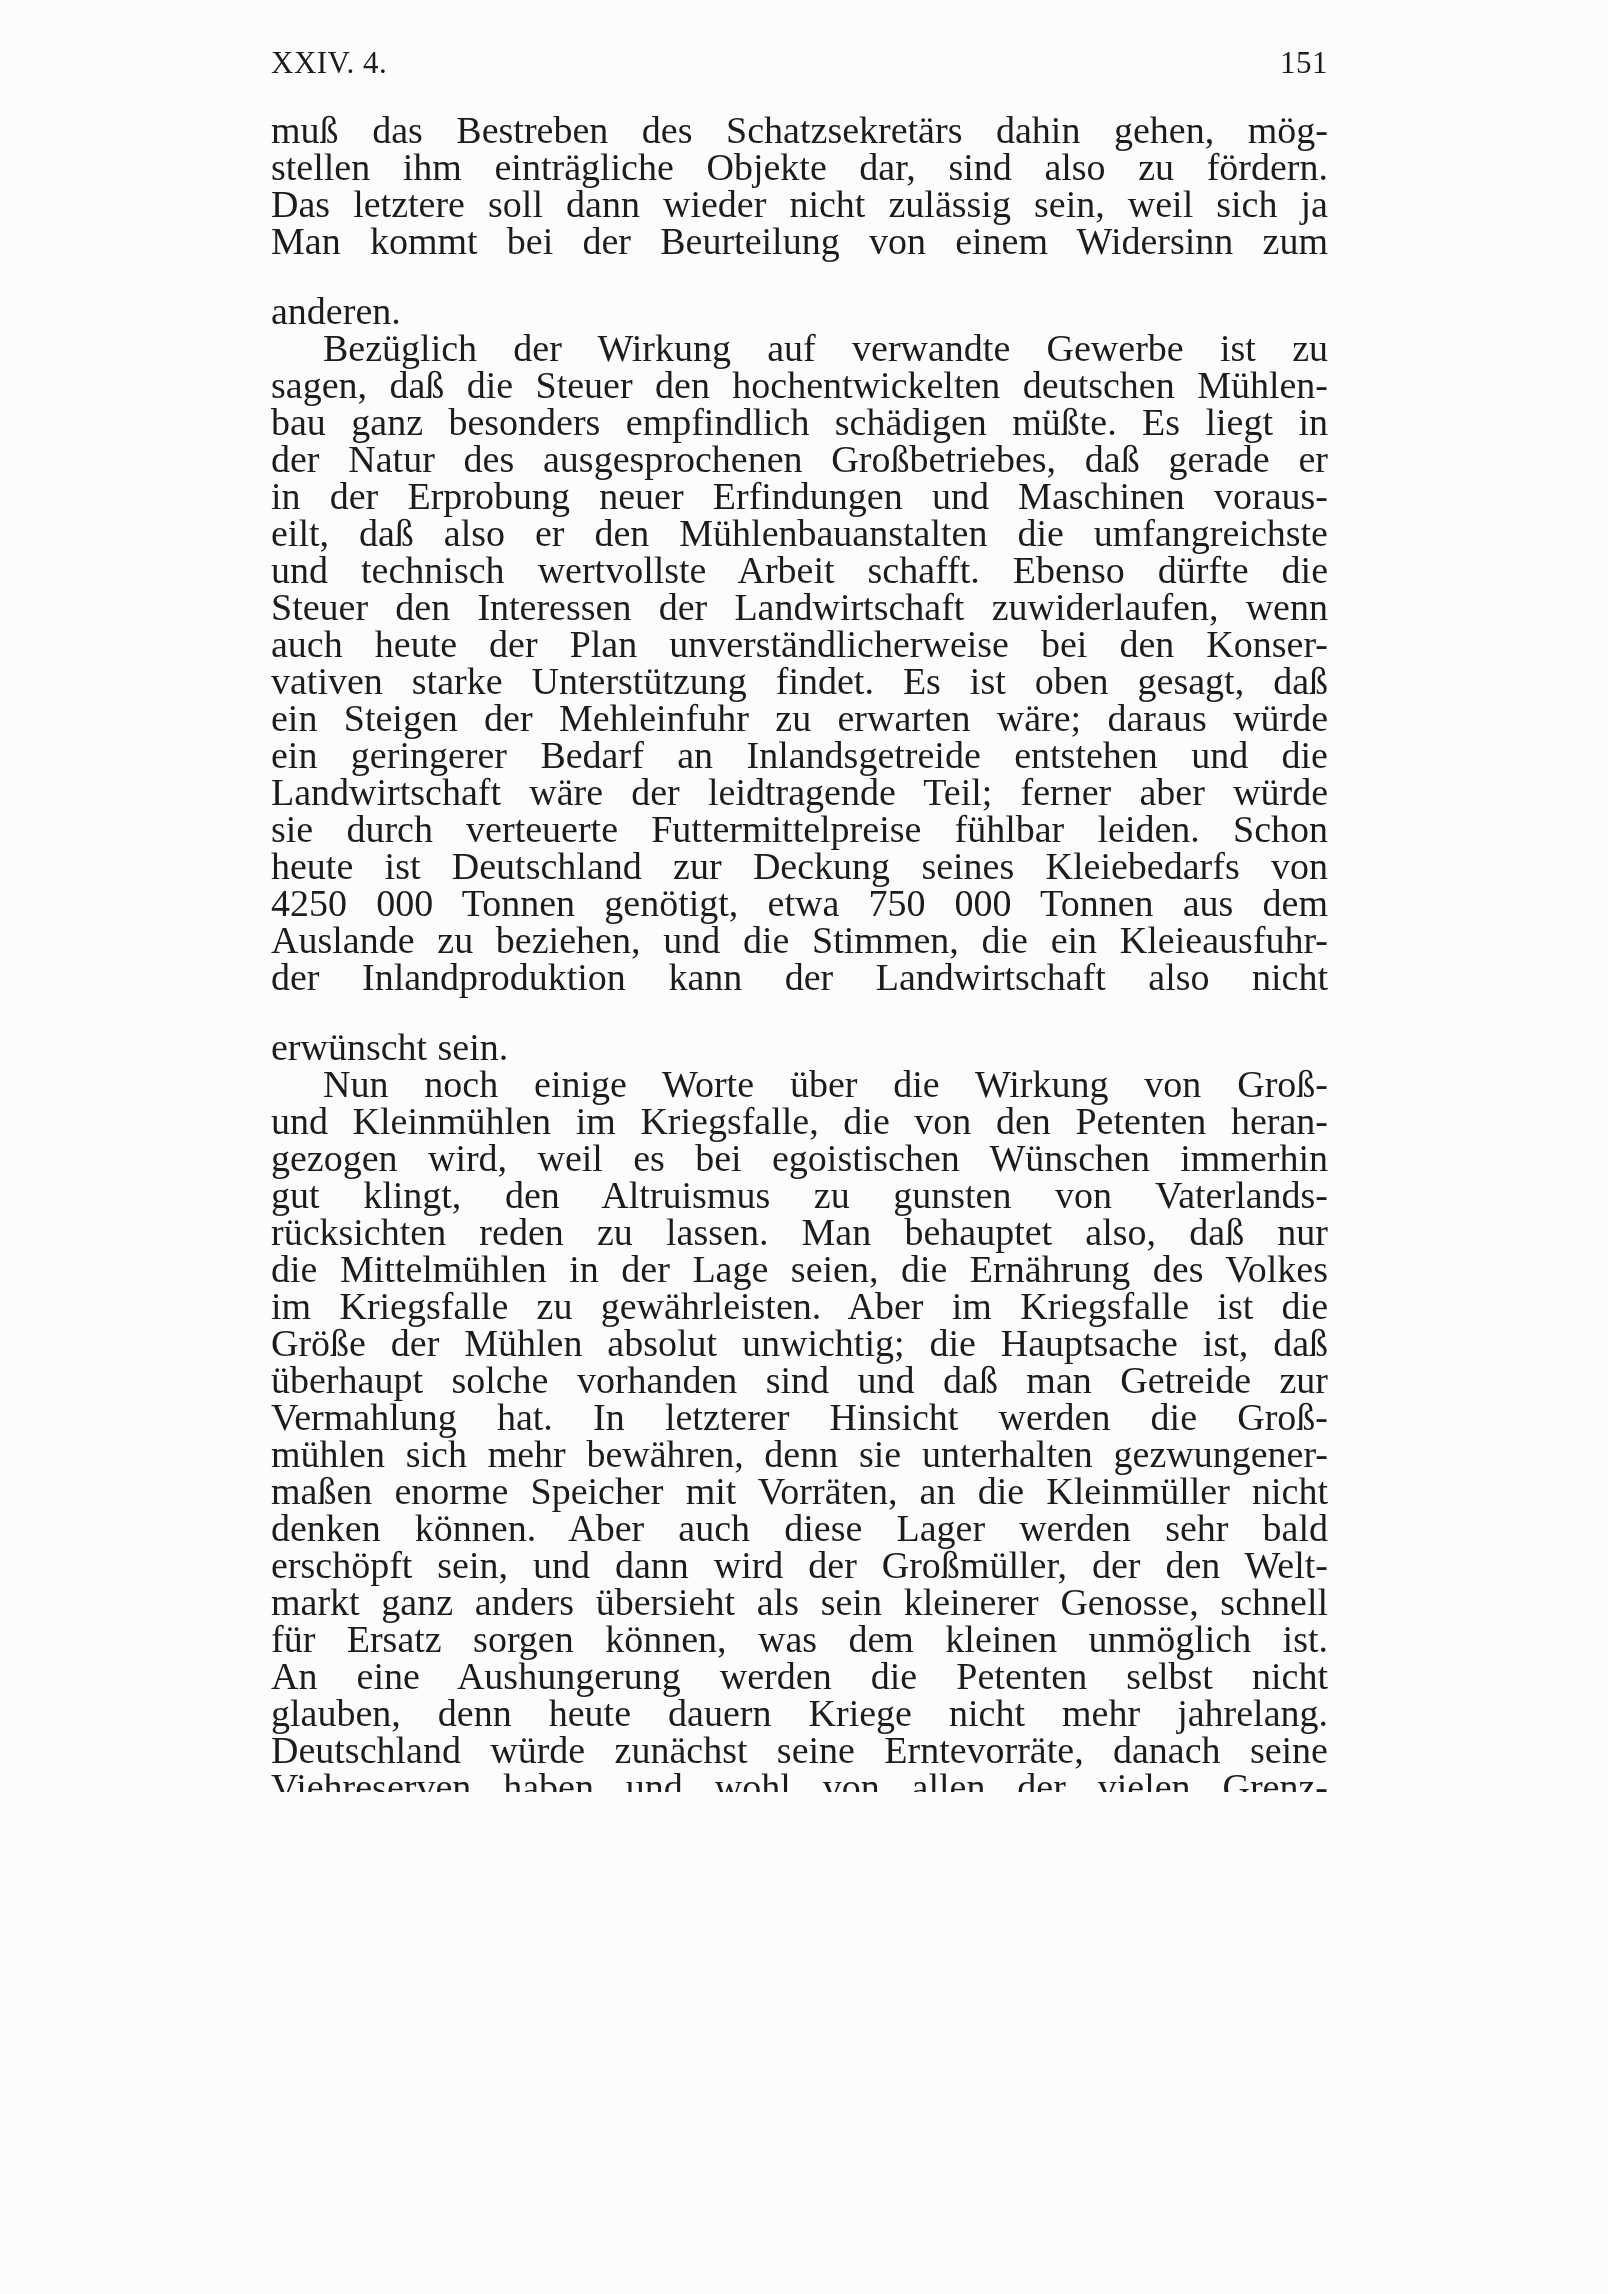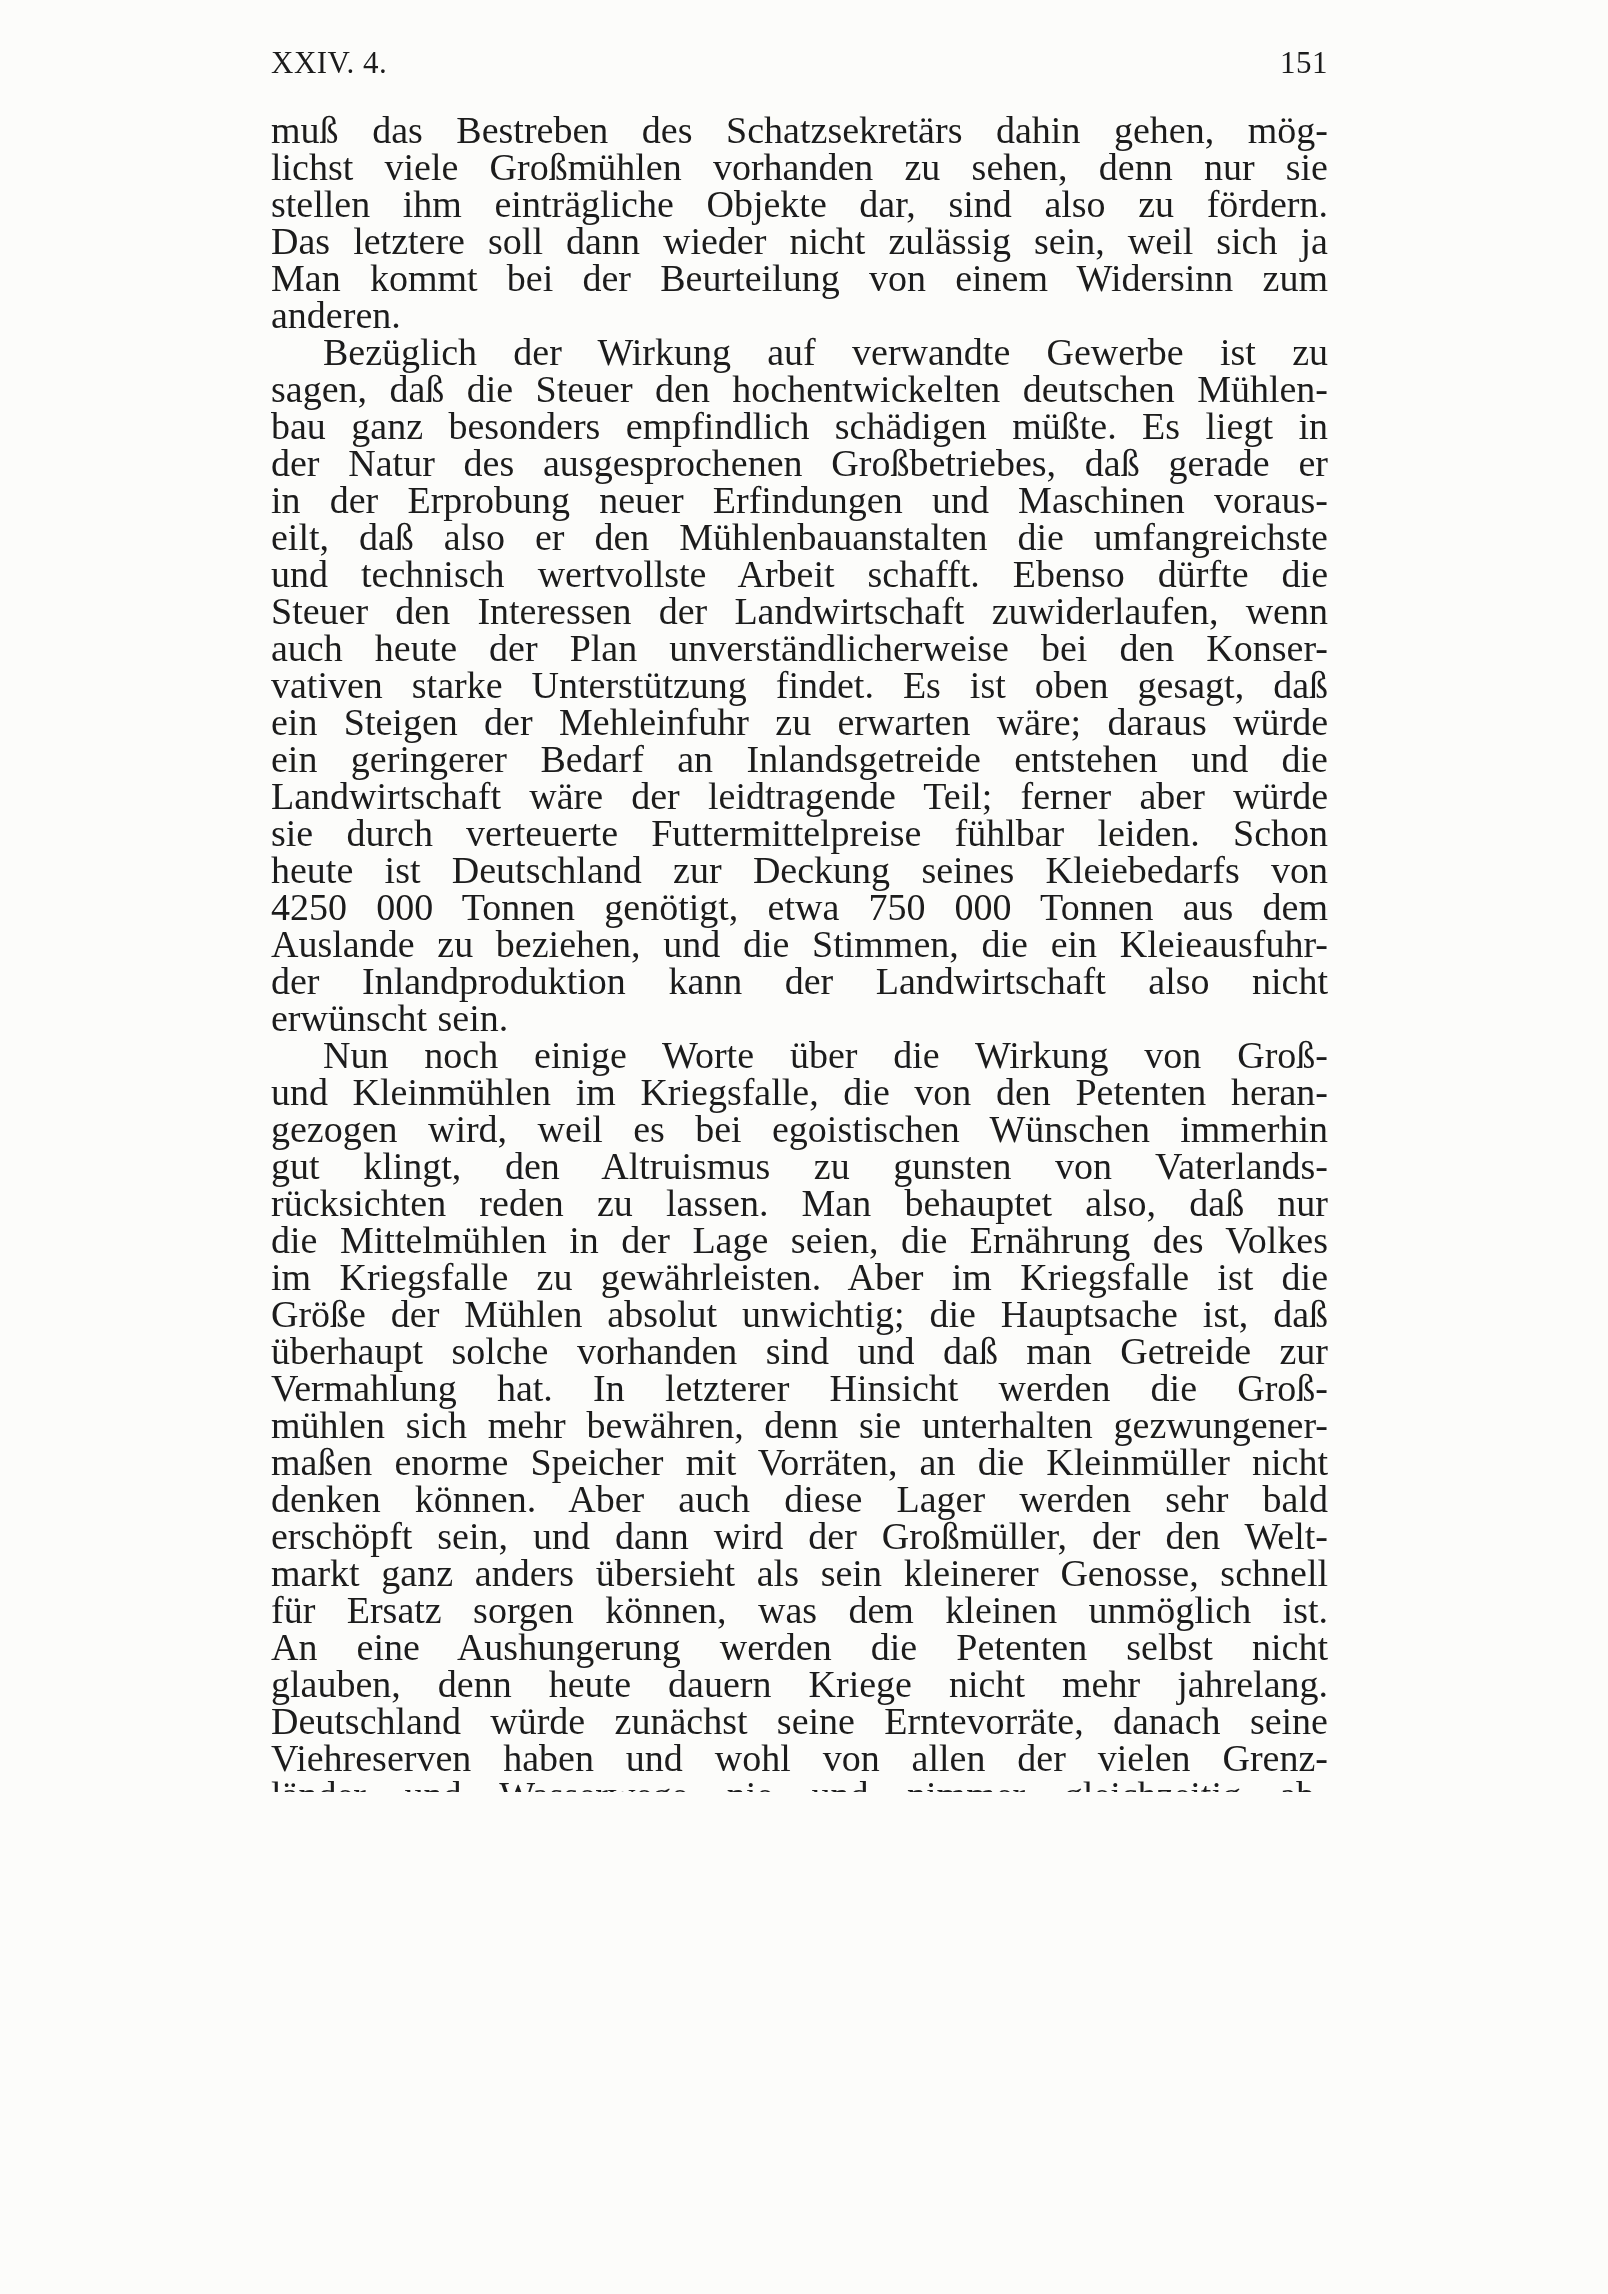--- a/index.html
+++ b/index.html
@@ -43,35 +43,34 @@
 
   .paragraph{ margin:0; padding:0; }
 
   .line{
     line-height:37px;
     text-align:justify;
     text-align-last:justify;
     word-spacing:0.9px;
   }
   .line.indent{ text-indent:52px; }
-  .line.last{ text-align-last:left; }
+  .line.last{ text-align-last:left;margin-top:33px; }
 </style>
 </head>
 <body>
 
 <div class="page">
   <header class="page-header">
     <span>XXIV. 4.</span>
     <span>151</span>
   </header>
 
   <main class="text-block" id="text-block">
       <div class="paragraph">
         <div class="line">muß das Bestreben des Schatzsekretärs dahin gehen, mög-</div>
-        <div class="line">lichst viele Großmühlen vorhanden zu sehen, denn nur sie</div>
         <div class="line">stellen ihm einträgliche Objekte dar, sind also zu fördern.</div>
         <div class="line">Das letztere soll dann wieder nicht zulässig sein, weil sich ja</div>
         <div class="line">Man kommt bei der Beurteilung von einem Widersinn zum</div>
         <div class="line last">anderen.</div>
       </div>
       <div class="paragraph">
         <div class="line indent">Bezüglich der Wirkung auf verwandte Gewerbe ist zu</div>
         <div class="line">sagen, daß die Steuer den hochentwickelten deutschen Mühlen-</div>
         <div class="line">bau ganz besonders empfindlich schädigen müßte. Es liegt in</div>
         <div class="line">der Natur des ausgesprochenen Großbetriebes, daß gerade er</div>

